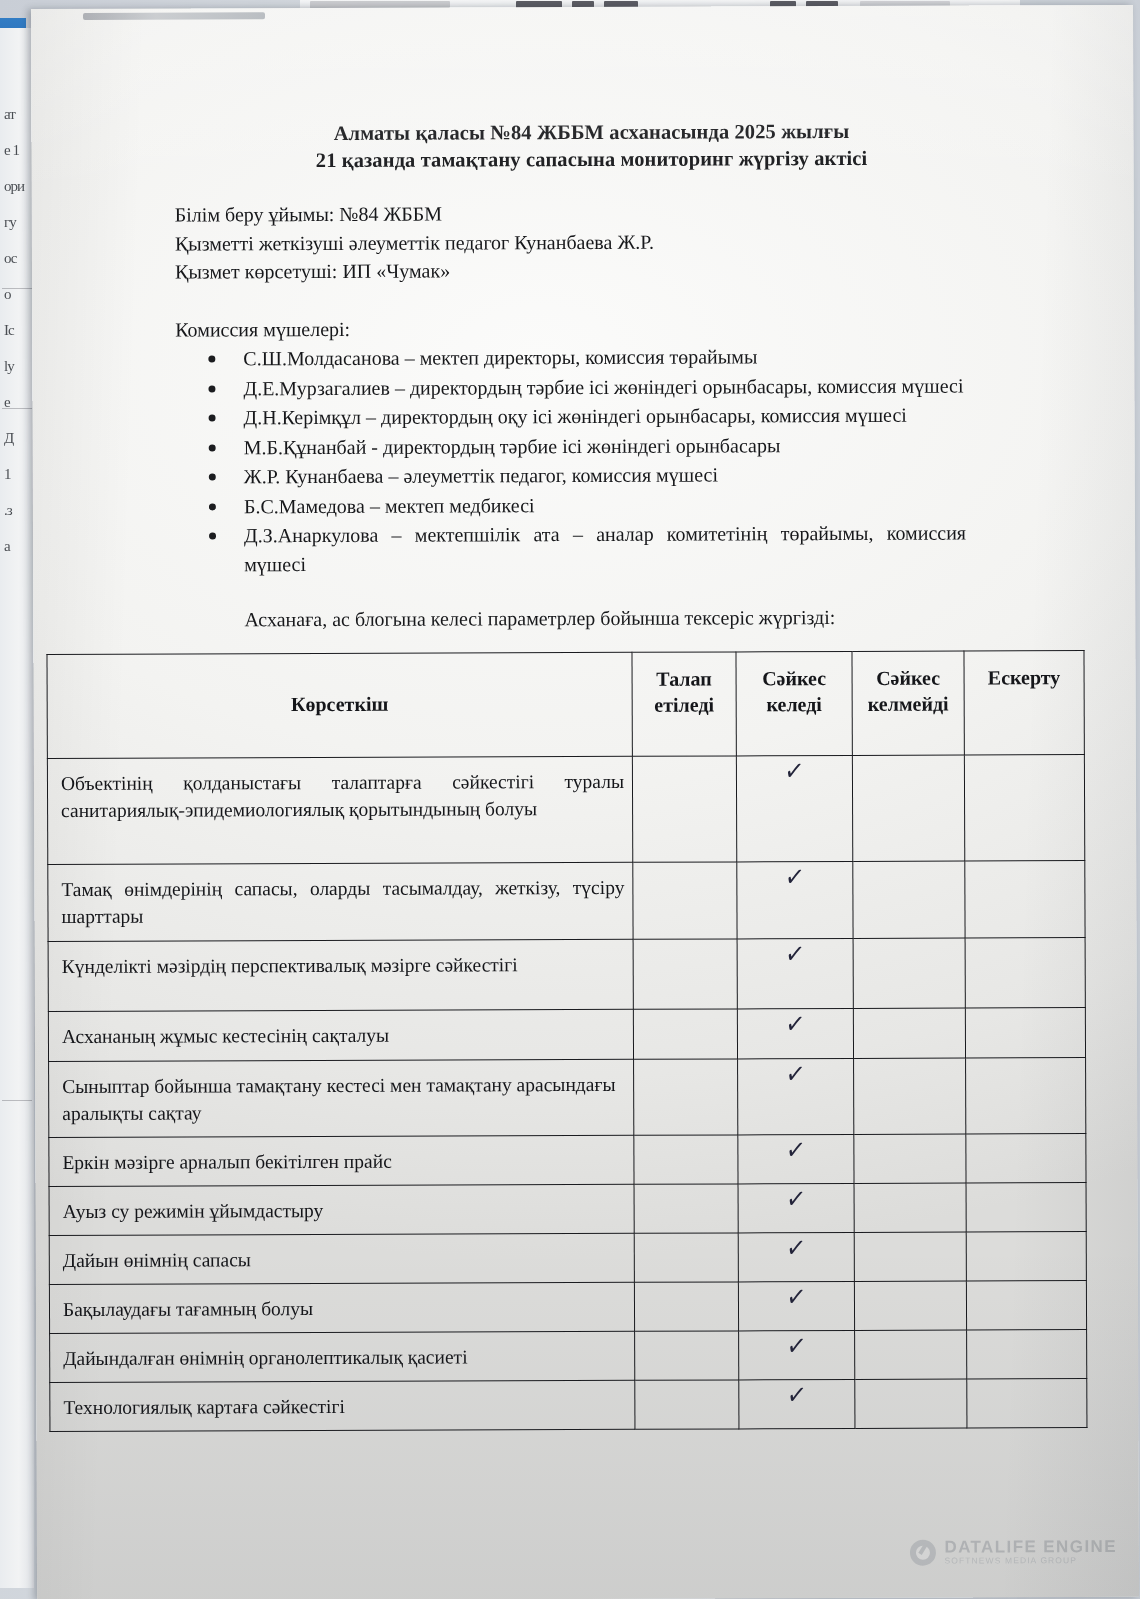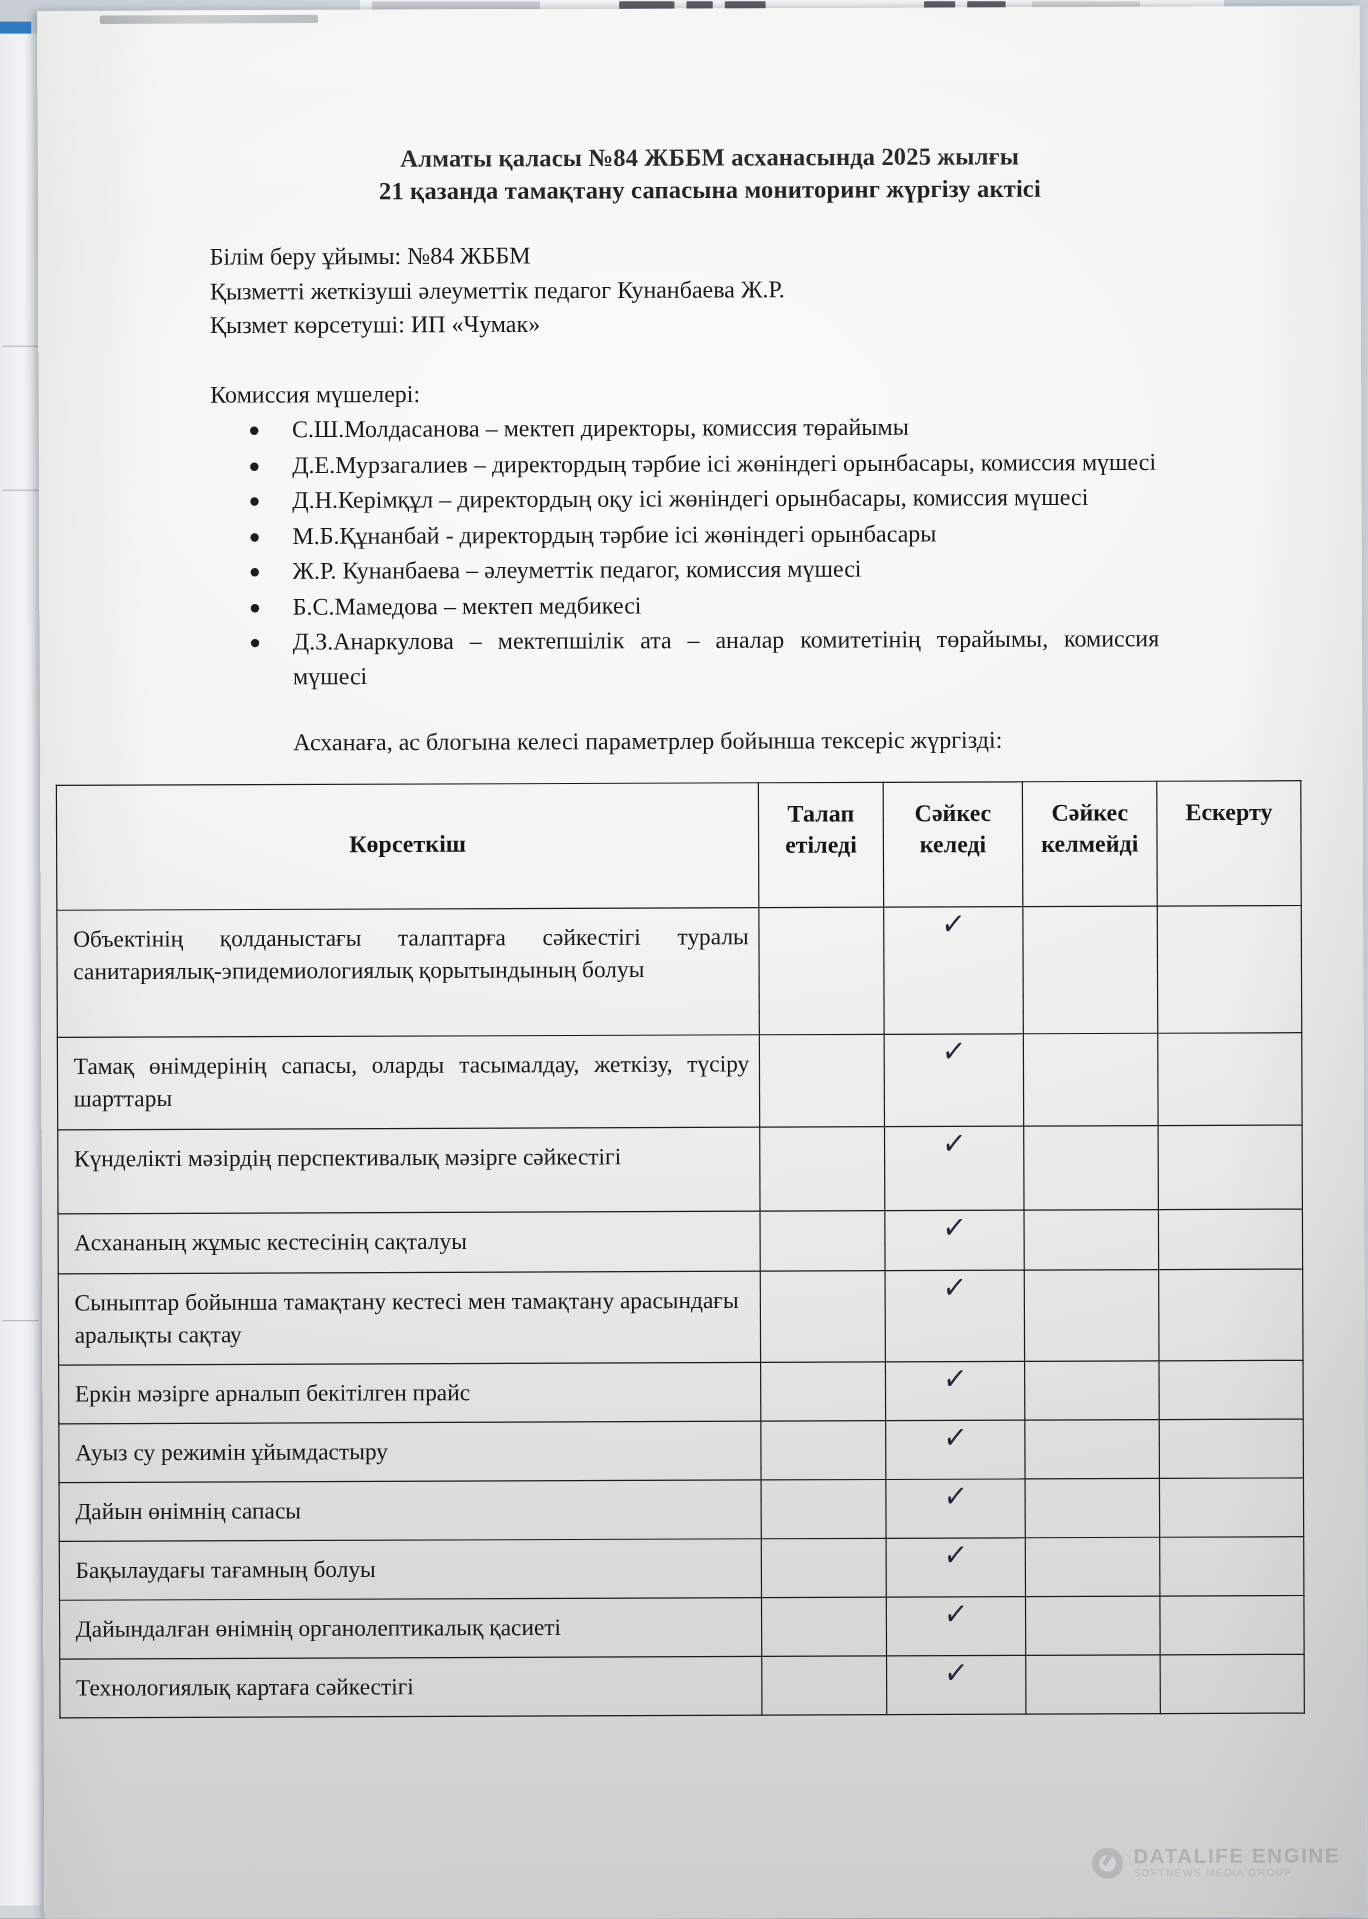--- a/index.html
+++ b/index.html
@@ -317,20 +317,35 @@
   </div>
   <div class="bg-underdoc-top">
     <div class="smudge" style="left:10px;  width:140px; opacity:0.25;"></div>
     <div class="smudge" style="left:216px; width:46px;"></div>
     <div class="smudge" style="left:272px; width:22px;"></div>
     <div class="smudge" style="left:304px; width:34px;"></div>
     <div class="smudge" style="left:470px; width:26px;"></div>
     <div class="smudge" style="left:506px; width:32px;"></div>
     <div class="smudge" style="left:560px; width:90px; opacity:0.20;"></div>
   </div>
+  <div class="bg-sidescrap">
+    <div>ат</div>
+      <div>е 1</div>
+      <div>ори</div>
+      <div>гу</div>
+      <div>ос</div>
+    <div>о</div>
+      <div>Ic</div>
+      <div>ly</div>
+      <div>e</div>
+      <div>Д</div>
+    <div>1</div>
+      <div>.з</div>
+      <div>а</div>
+  </div>
 
   <div class="sheet">
     <div class="sheet-top-mark"></div>
 
     <div class="content">
 
       <div class="doc-title">
         <span>Алматы қаласы №84 ЖББМ асханасында 2025 жылғы</span>
         <span class="line2">21 қазанда тамақтану сапасына мониторинг жүргізу актісі</span>
       </div>

